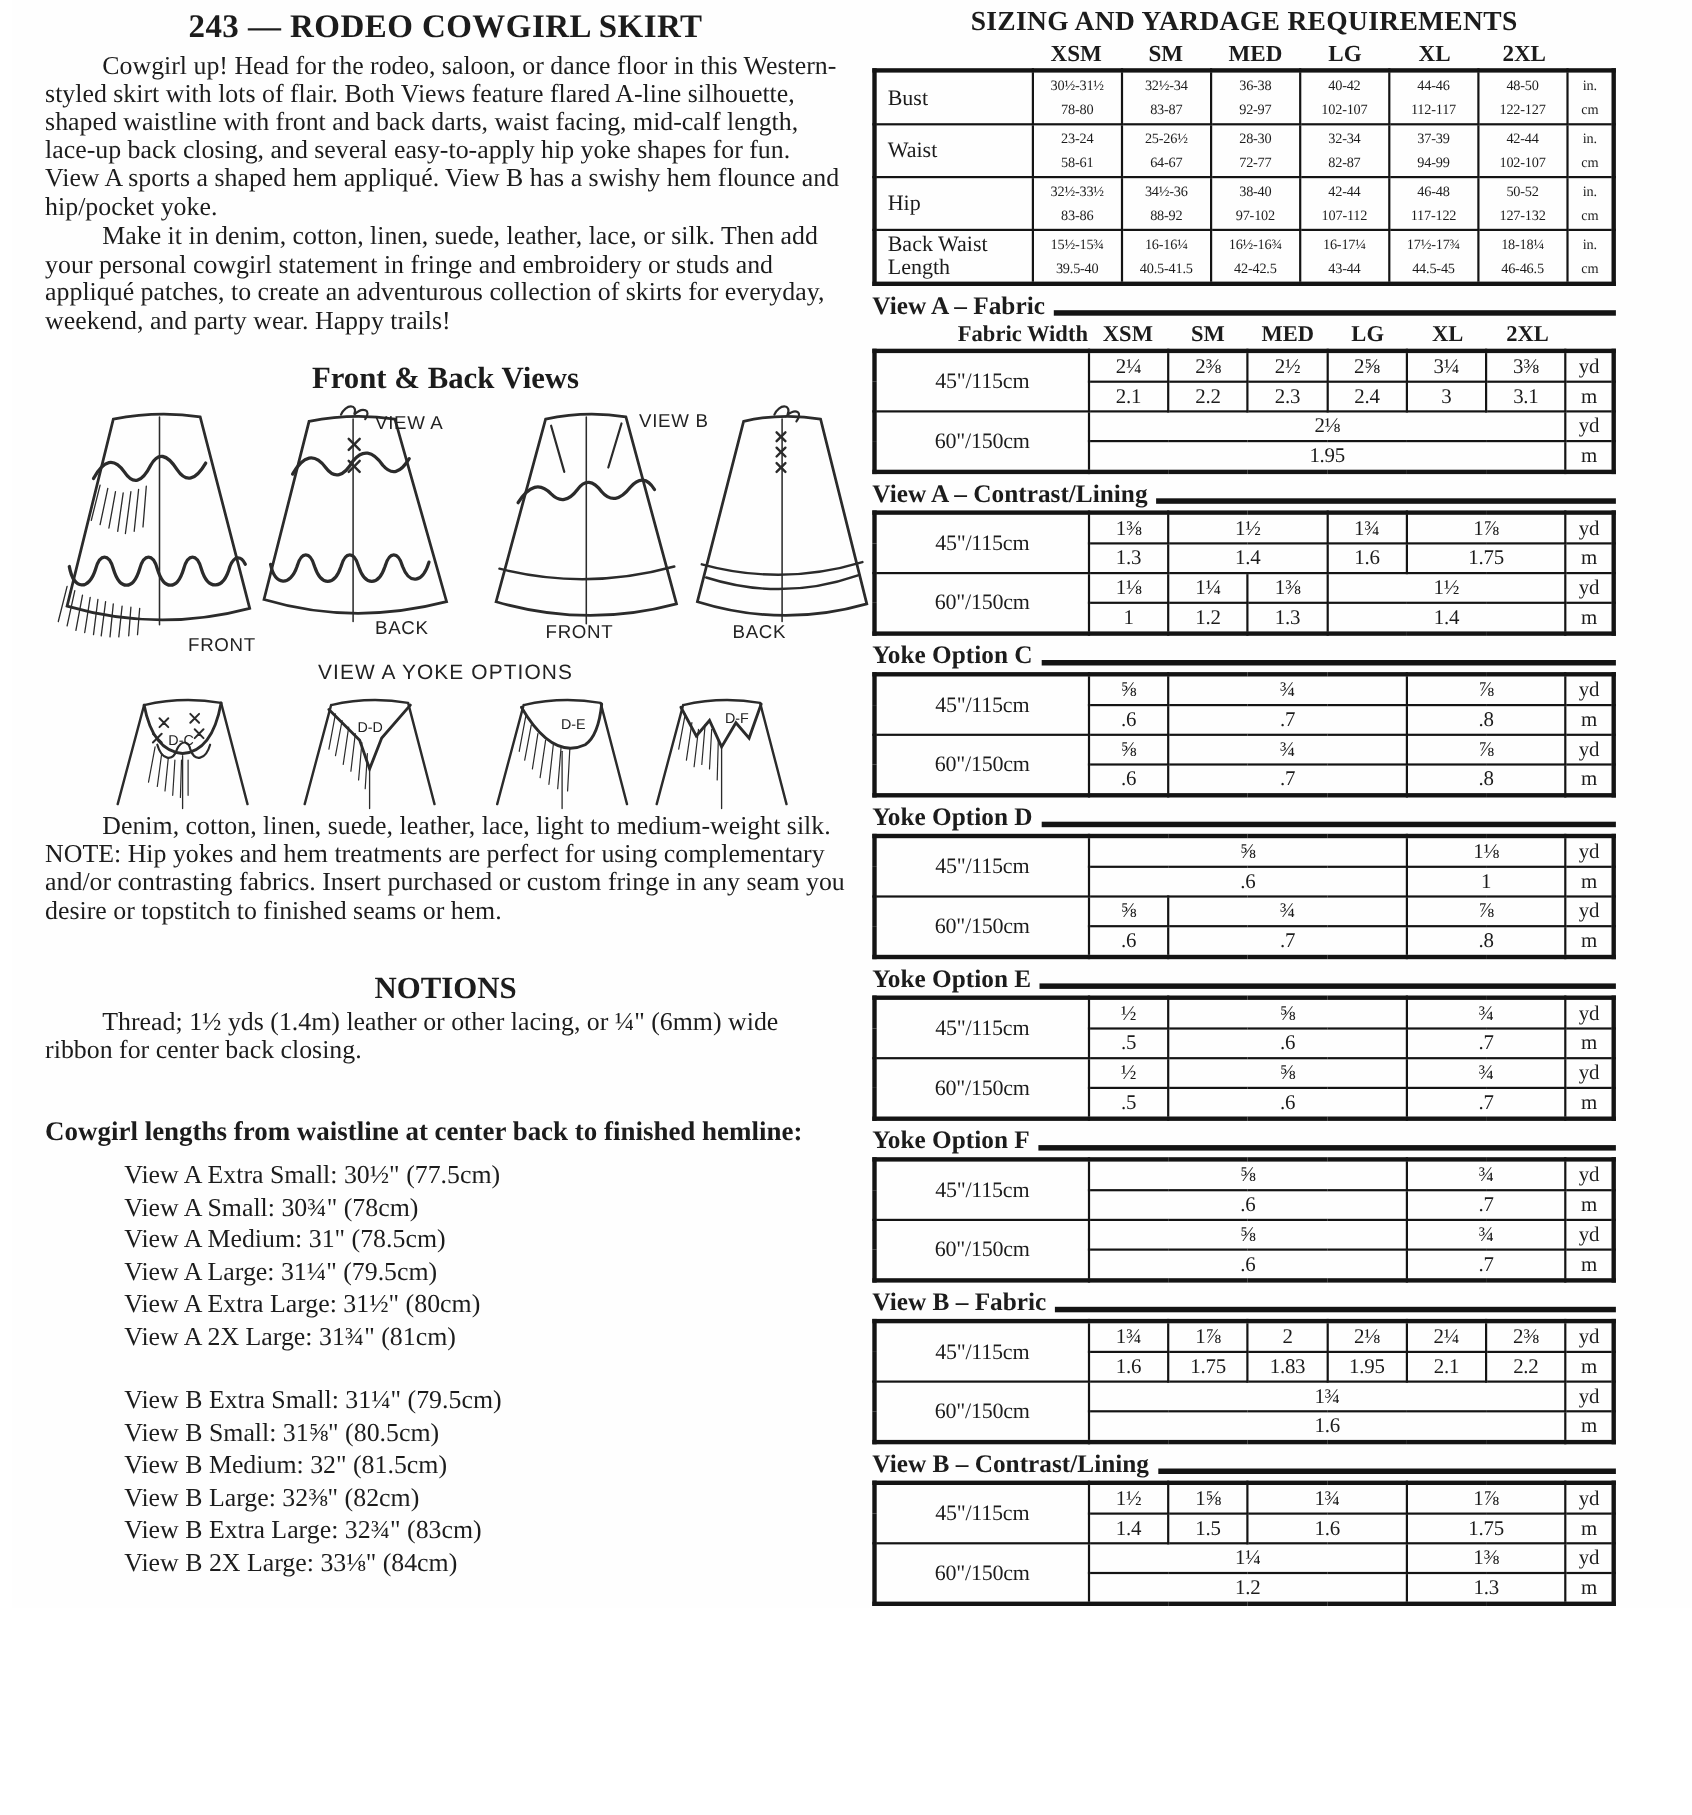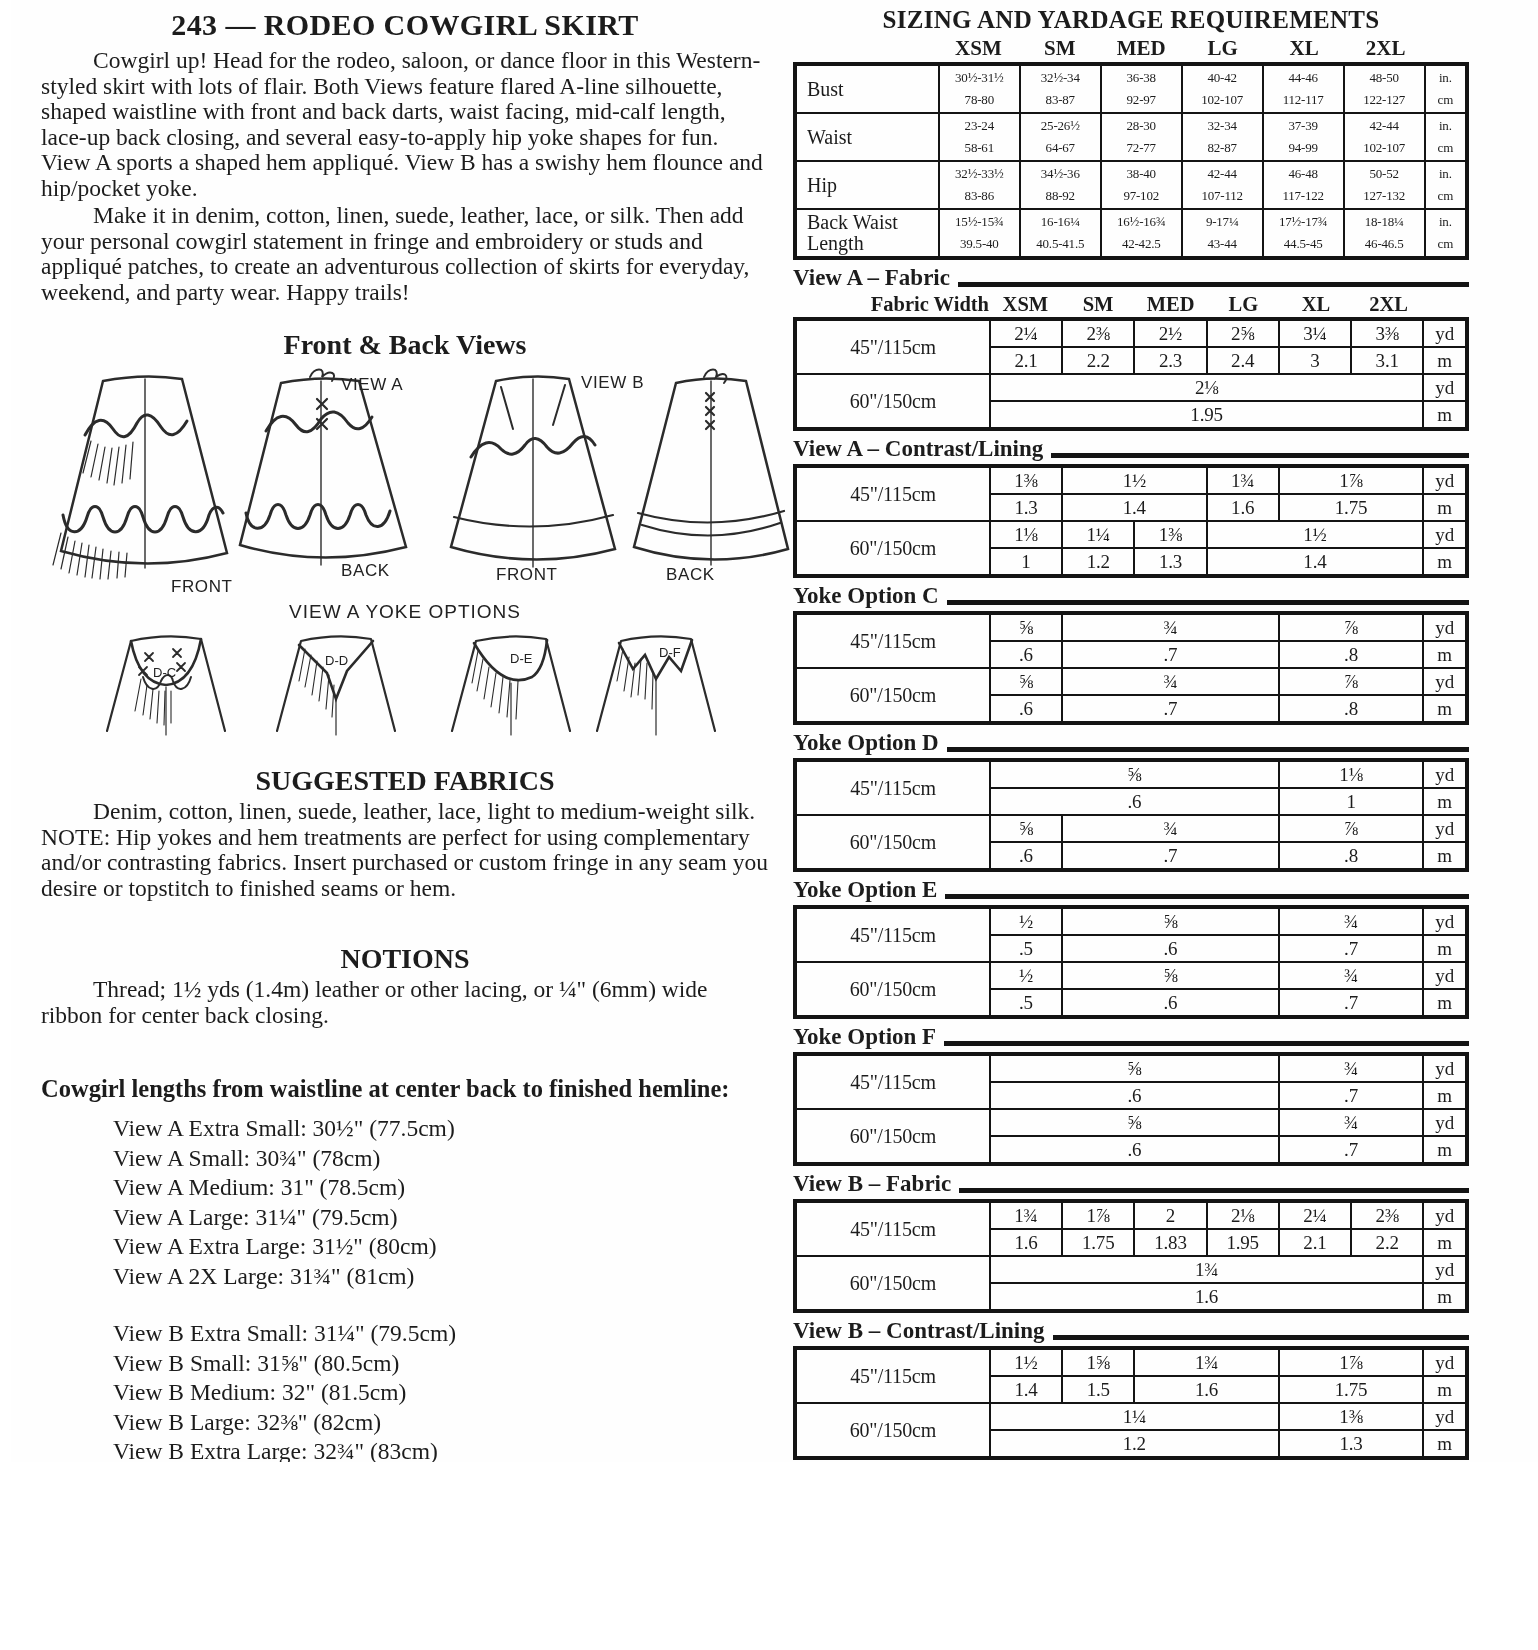--- a/index.html
+++ b/index.html
@@ -133,21 +133,20 @@
       </svg>
       <svg style="left:550px" width="130" height="112" viewBox="0 0 130 112">
         <path d="M30,16 Q65,8 100,14 M30,16 L6,106 M100,14 L124,106" stroke-width="2.2"></path>
         <path d="M65,55 L65,110" stroke-width="1.2"></path>
         <path d="M28,18 L42,44 L54,30 L65,54 L78,32 L90,46 L101,15" stroke-width="2.6"></path>
         <path d="M32,24 L26,56 M38,32 L33,66 M44,38 L40,72 M50,34 L47,70 M56,38 L54,74 M62,48 L61,84" stroke-width="1.1"></path>
         <text x="68" y="32">D-F</text>
       </svg>
     </div>
 
-    <div class="sec-head" style="margin-top:26px">SUGGESTED FABRICS</div>
     <p class="body fabrics-p"><span>Denim, cotton, linen, suede, leather, lace, light to medium-weight silk. </span><span class="note-label">NOTE:</span><span> Hip yokes and hem treatments are perfect for using complementary and/or contrasting fabrics. Insert purchased or custom fringe in any seam you desire or topstitch to finished seams or hem.</span></p>
 
     <div class="sec-head notions-head">NOTIONS</div>
     <p class="body">Thread; 1½ yds (1.4m) leather or other lacing, or ¼" (6mm) wide ribbon for center back closing.</p>
 
     <div class="lengths-heading">Cowgirl lengths from waistline at center back to finished hemline:</div>
     <div class="len-list">
         <div class="len-item">View A Extra Small: 30½" (77.5cm)</div>
         <div class="len-item">View A Small: 30¾" (78cm)</div>
         <div class="len-item">View A Medium: 31" (78.5cm)</div>
@@ -291,21 +290,21 @@
             </td>
             <td class="val">
               <div>16-16¼</div>
               <div>40.5-41.5</div>
             </td>
             <td class="val">
               <div>16½-16¾</div>
               <div>42-42.5</div>
             </td>
             <td class="val">
-              <div>9-17¼</div>
+              <div>16-17¼</div>
               <div>43-44</div>
             </td>
             <td class="val">
               <div>17½-17¾</div>
               <div>44.5-45</div>
             </td>
             <td class="val">
               <div>18-18¼</div>
               <div>46-46.5</div>
             </td>

